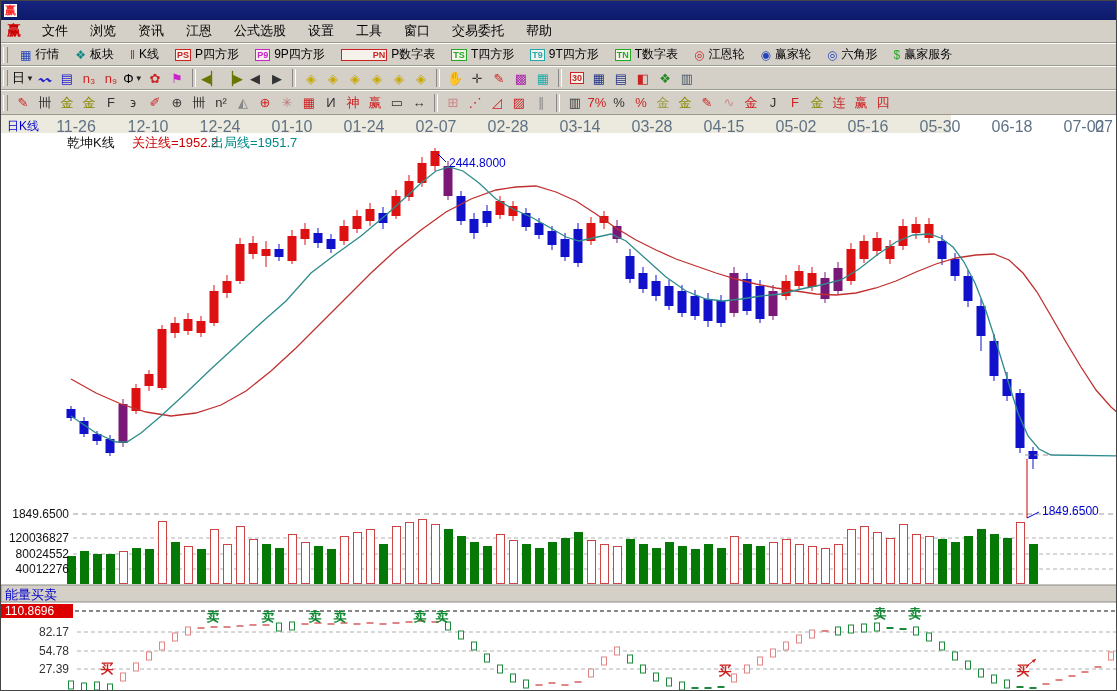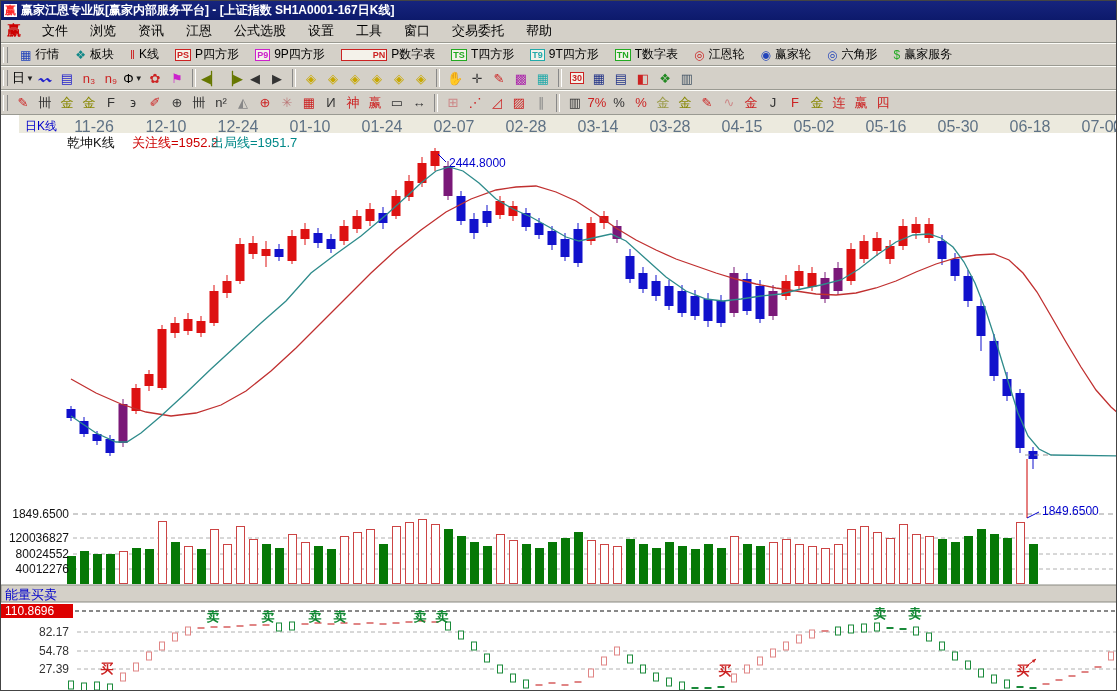--- a/index.html
+++ b/index.html
@@ -22,33 +22,32 @@
   .tb3{top:89px;height:25px;}
   .grip{width:3px;height:16px;border-left:1px solid #fff;border-right:1px solid #888;margin:0 4px 0 2px;}
   .titem{display:flex;align-items:center;gap:4px;padding:0 8px;font-size:12px;height:20px;cursor:default;}
   .ticon{font-size:12px;line-height:12px;}
   .ibox{font-size:9px;font-weight:bold;border:1px solid;padding:0 1px;line-height:10px;background:#f4f2ea;}
   .tbtn{min-width:22px;height:20px;display:flex;align-items:center;justify-content:center;font-size:13px;cursor:default;}
   .tbtn .ibox{font-size:9px;}
   .tsep{width:2px;height:18px;border-left:1px solid #888;border-right:1px solid #fff;margin:0 4px;}
   .caret{font-size:8px;margin-left:1px;color:#222;}
   
-  .daterow{position:absolute;left:18px;top:114px;width:1096px;height:18px;background:#eceade;border-bottom:1px solid #999;}
+  .daterow{position:absolute;left:0;top:114px;width:950px;height:18px;background:#eceade;border-bottom:1px solid #999;}
   .klabel{position:absolute;left:6px;top:3px;color:#0000cc;font-size:12px;}
   .dlab{position:absolute;top:3px;font-size:16px;color:#5f7285;transform:translateX(-50%);white-space:nowrap;}
   
   .chartwrap{position:absolute;left:0;top:132px;width:1117px;height:559px;background:#fff;}
 </style>
 </head>
 <body>
 
 <div class="app">
   <div class="titlebar">
     <span class="tlogo">赢</span>
-    <span>赢家江恩专业版[赢家内部服务平台] - [上证指数  SH1A0001-167日K线]</span>
   </div>
 
   <div class="menubar" id="menubar">
     <span class="mlogo">赢</span>
   <span class="mitem">文件</span>
       <span class="mitem">浏览</span>
       <span class="mitem">资讯</span>
       <span class="mitem">江恩</span>
       <span class="mitem">公式选股</span>
       <span class="mitem">设置</span>

